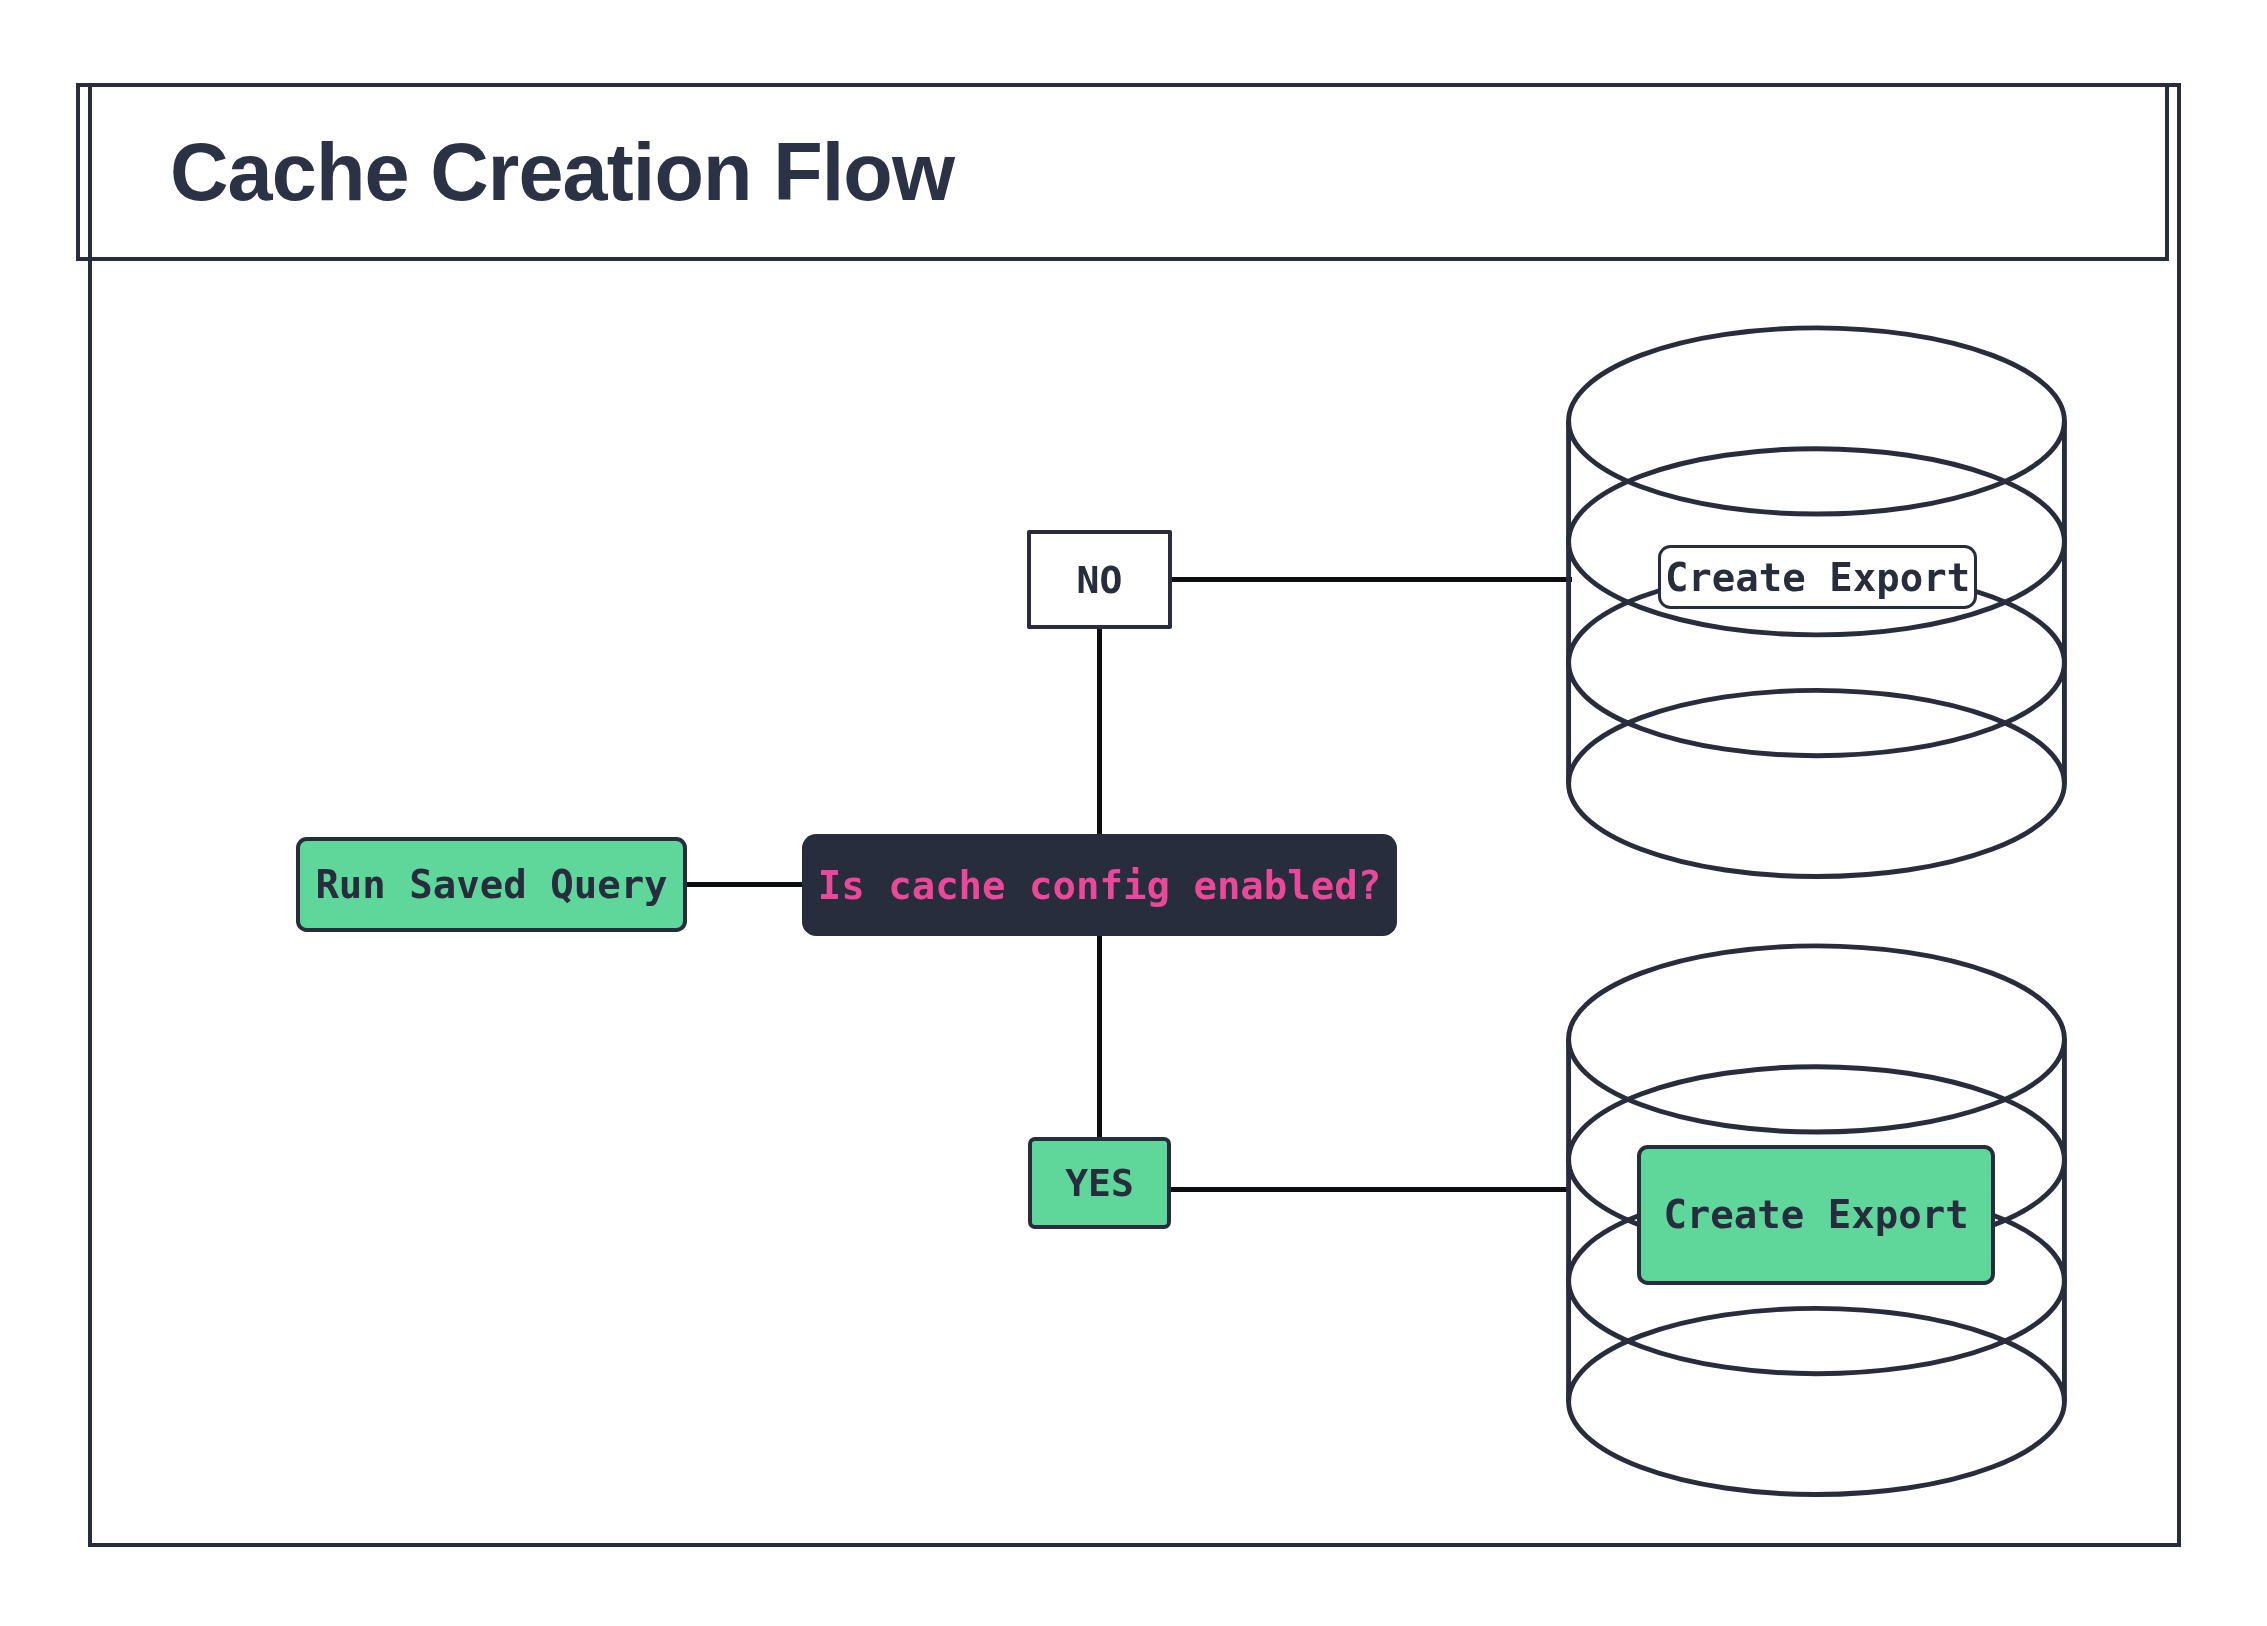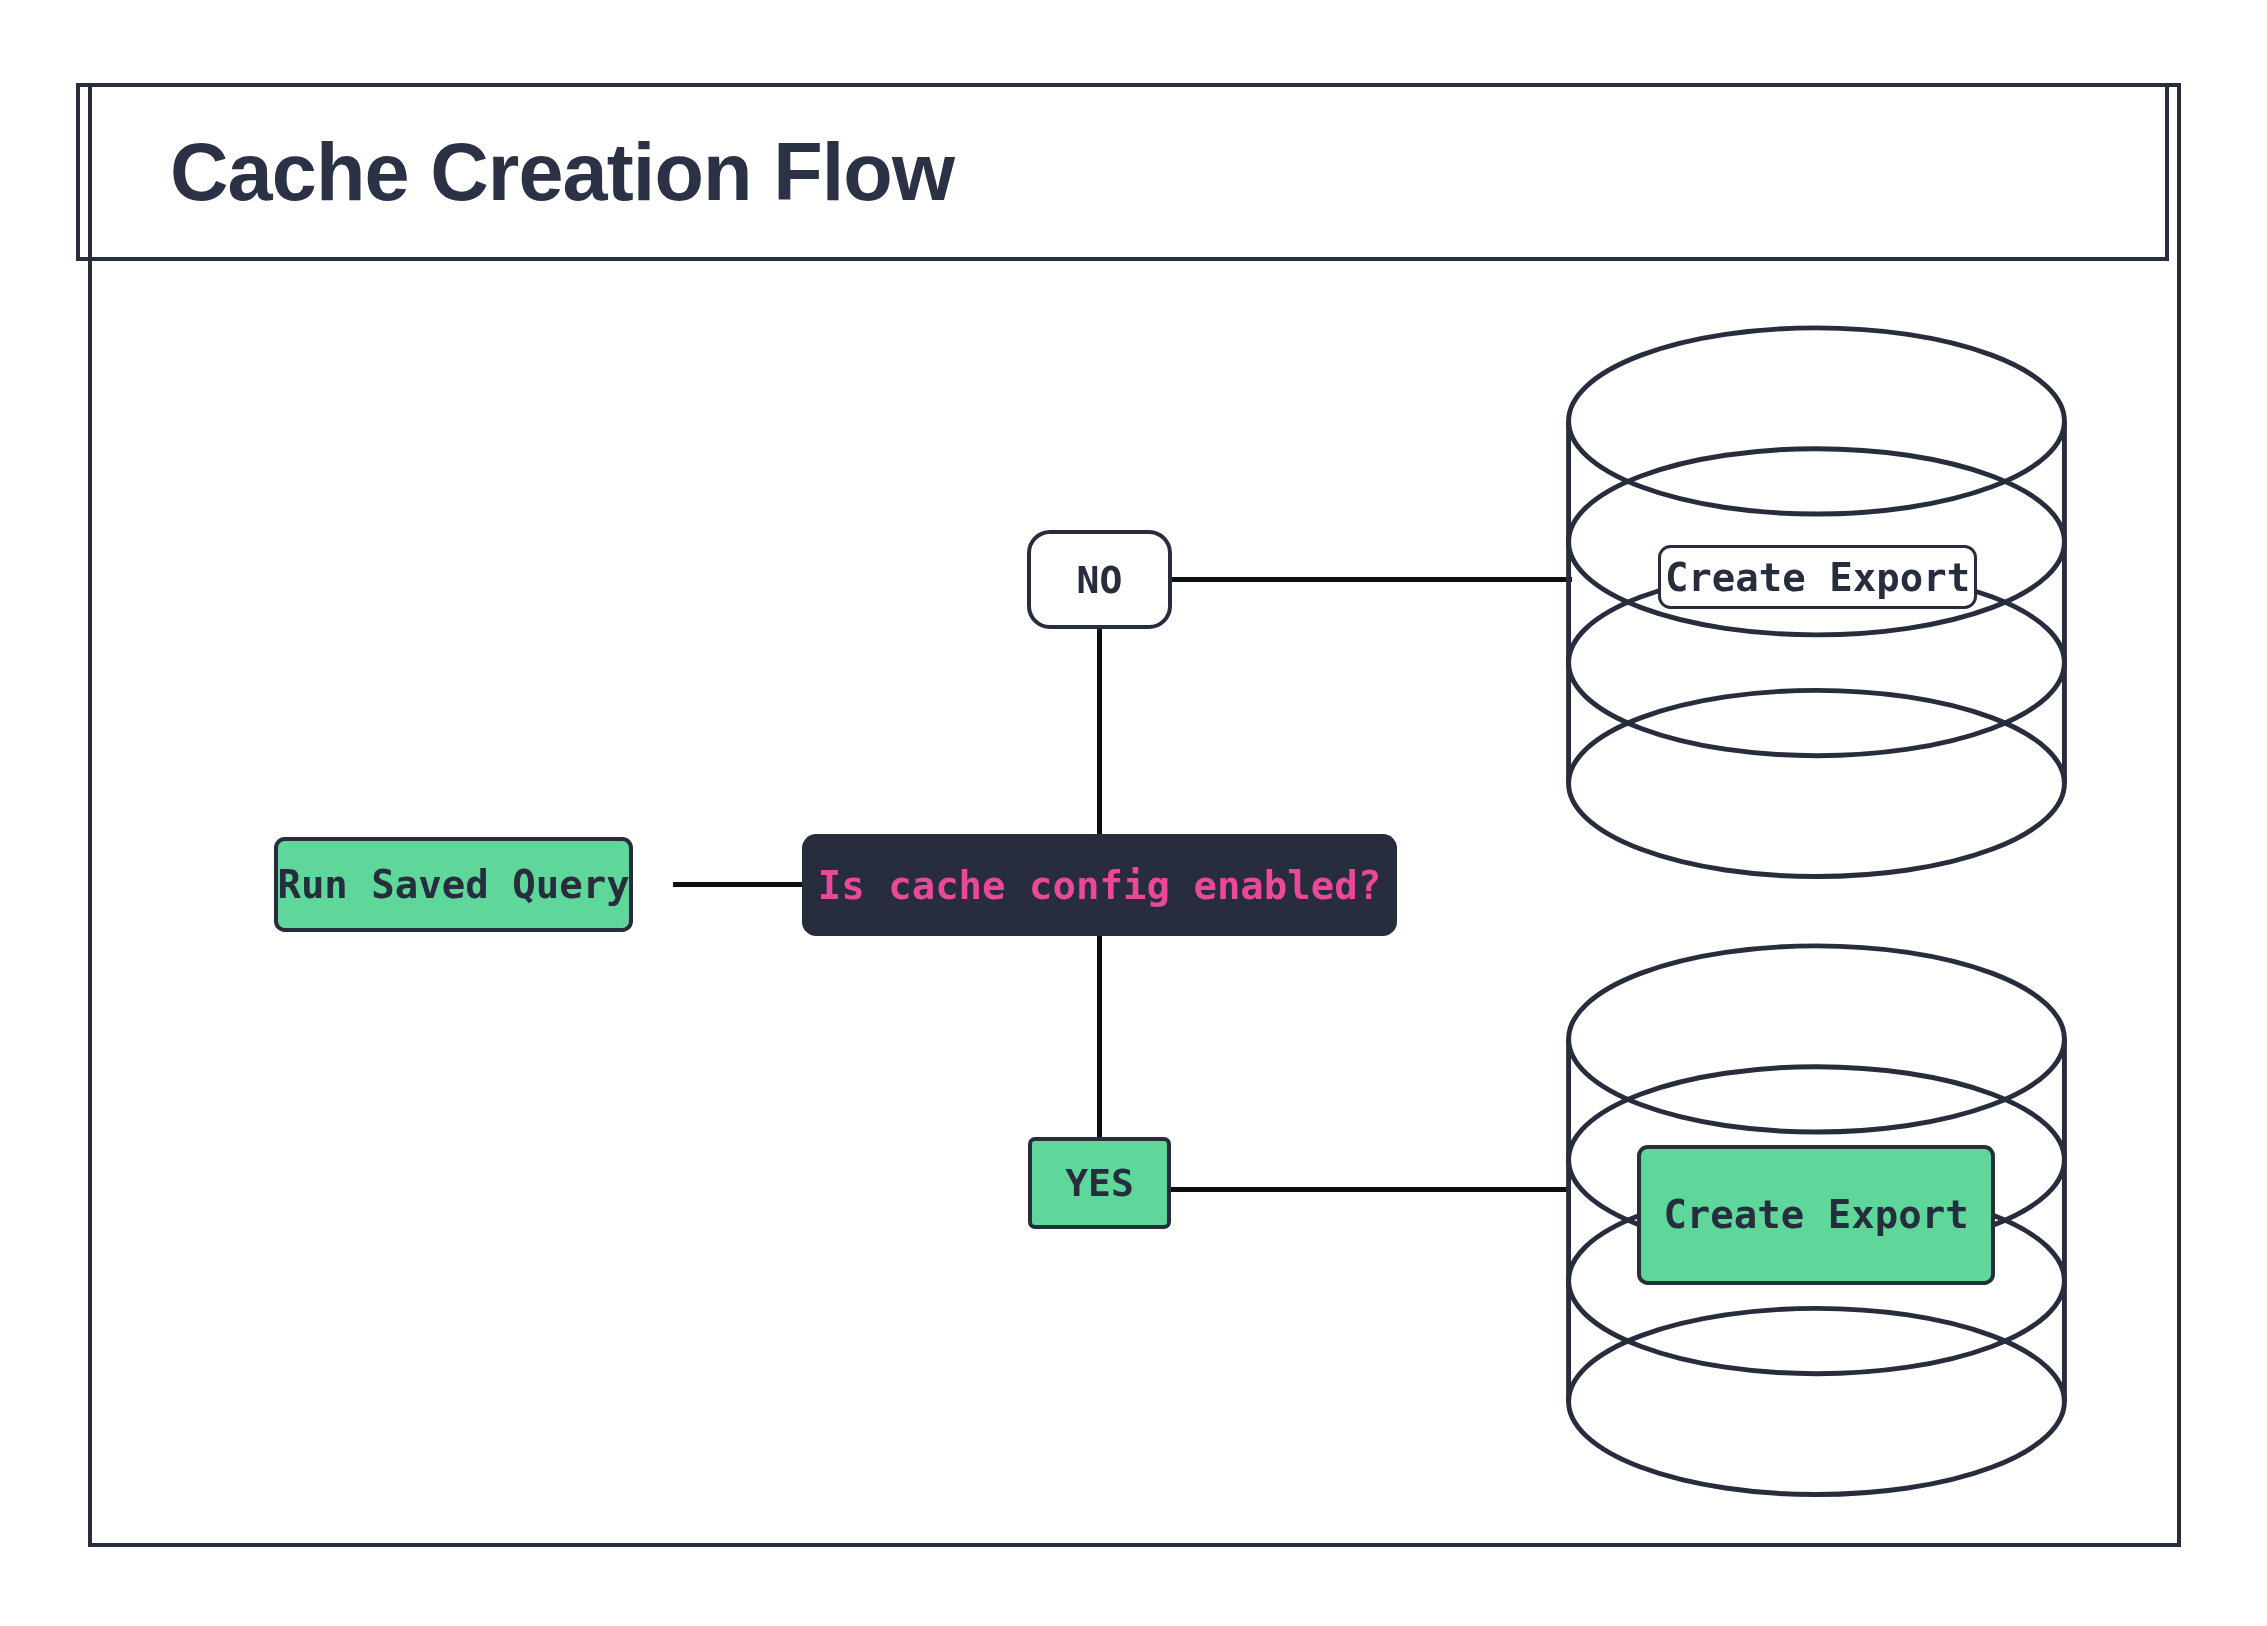--- a/index.html
+++ b/index.html
@@ -50,21 +50,21 @@
     display: flex;
     align-items: center;
     justify-content: center;
     font-weight: 700;
     white-space: pre;
     text-align: center;
   }
   .node.white-node {
     background: #ffffff;
     border: 4.5px solid #272d3d;
-    border-radius: 23px;
+    border-radius: 2px;
   }
   .node.green-node {
     background: #5fd69a;
     border: 4.5px solid #272d3d;
     border-radius: 10.7px;
   }
   .node.dark-node {
     background: #272d3d;
     color: #ec4899;
     border-radius: 14.3px;
@@ -108,21 +108,21 @@
 
   <svg class="cyl" style="left:1565px; top:942px;" width="503" height="560" viewBox="0 0 562 625">
     <line x1="4" y1="108" x2="4" y2="513"></line>
     <line x1="558" y1="108" x2="558" y2="513"></line>
     <ellipse cx="281" cy="513" rx="277" ry="104"></ellipse>
     <ellipse cx="281" cy="378" rx="277" ry="104"></ellipse>
     <ellipse cx="281" cy="243" rx="277" ry="104"></ellipse>
     <ellipse cx="281" cy="108" rx="277" ry="104"></ellipse>
   </svg>
 
-  <div class="node green-node lbl" style="left:274px; top:837px; width:359px; height:95px;">Run Saved Query</div>
+  <div class="node green-node lbl" style="left:296px; top:837px; width:391px; height:95px;">Run Saved Query</div>
 
   <div class="node dark-node lbl" style="left:802px; top:834px; width:595px; height:102px;">Is cache config enabled?</div>
 
   <div class="node white-node tag" style="left:1027px; top:530px; width:145px; height:99px;">NO</div>
 
   <div class="node green-node tag" style="left:1028px; top:1137px; width:143px; height:92px; border-radius:7px;">YES</div>
 
   <div class="node white-node lbl" style="left:1658px; top:545px; width:319px; height:64px; border-width:3.6px; border-radius:12.5px;">Create Export</div>
 
   <div class="node green-node lbl two-line" style="left:1637px; top:1145px; width:358px; height:140px;">

